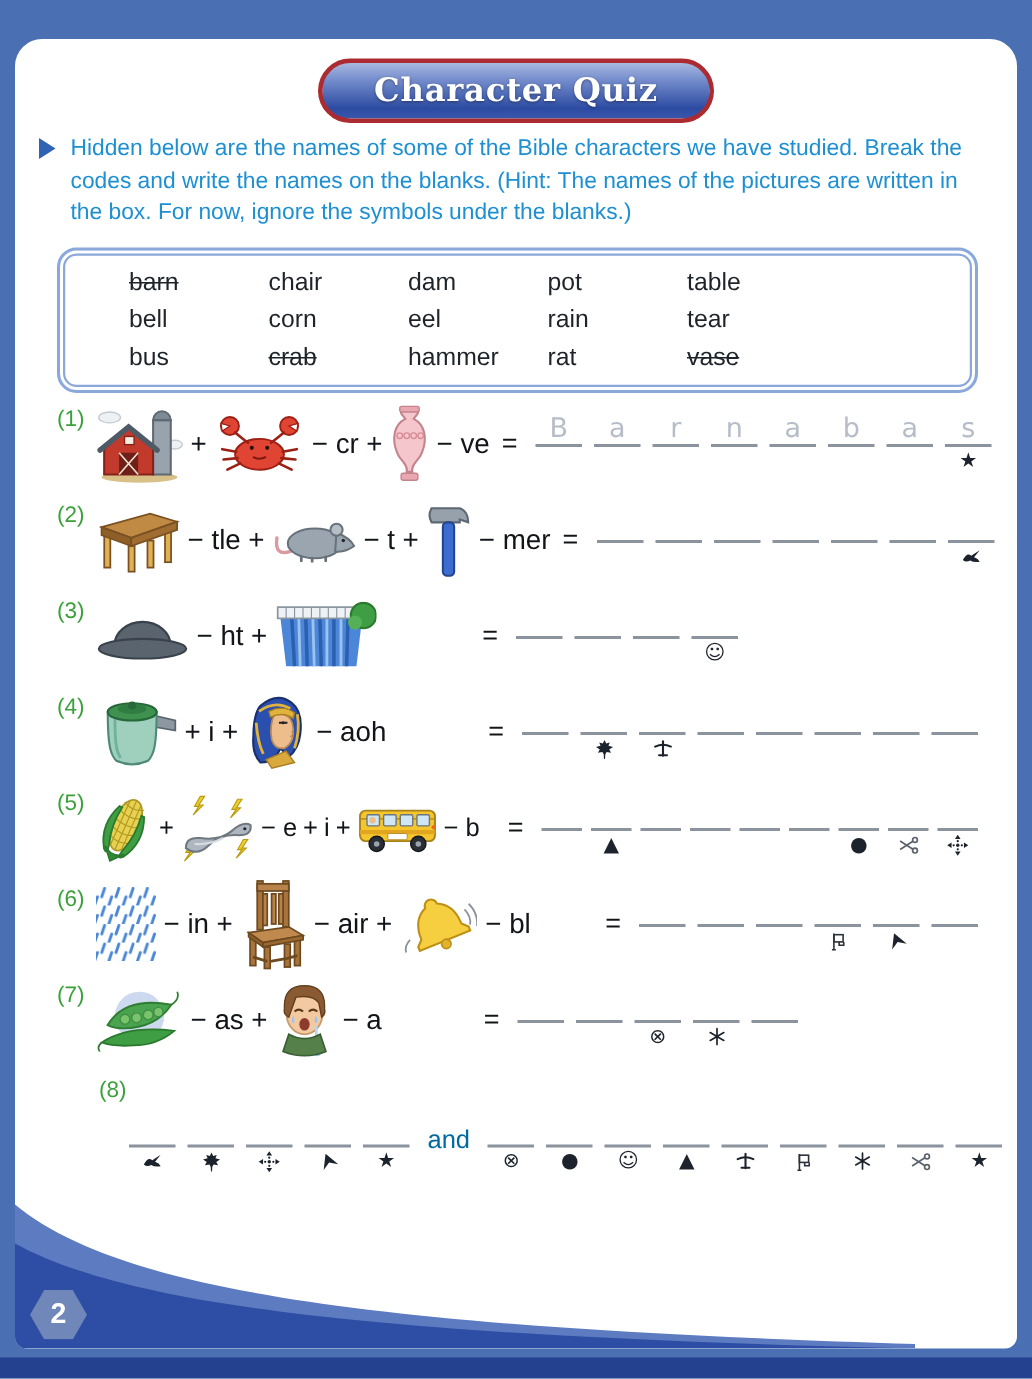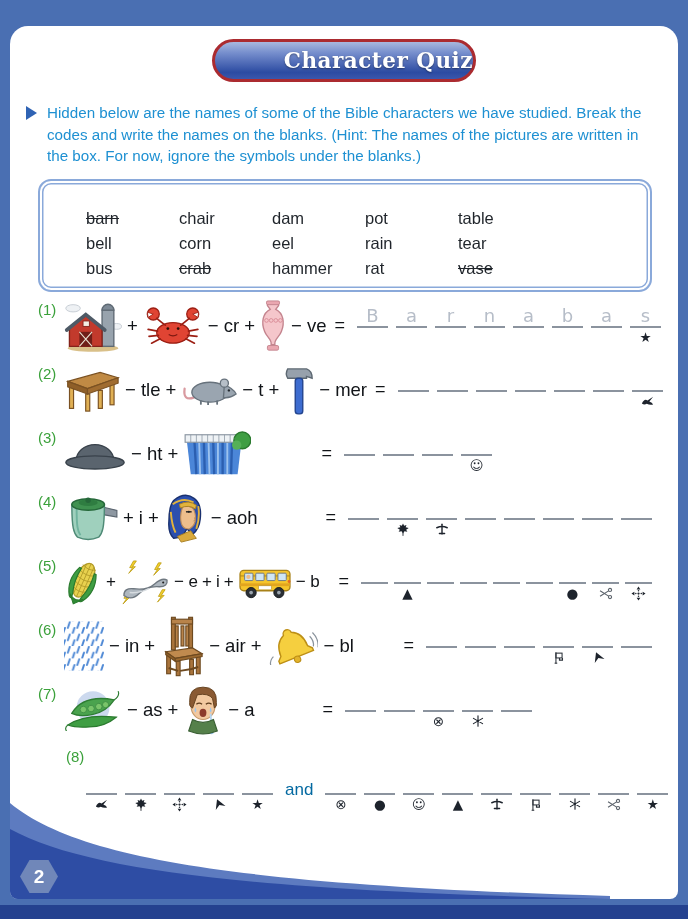--- a/index.html
+++ b/index.html
@@ -17,37 +17,37 @@
   .page-badge{
     position:absolute;left:20px;bottom:26px;width:38px;height:33px;z-index:6;
     background:#7087b9;clip-path:polygon(25% 0,75% 0,100% 50%,75% 100%,25% 100%,0 50%);
     display:flex;align-items:center;justify-content:center;
     color:#fff;font-weight:bold;font-size:19px;
   }
   .banner{
     width:258px;height:37px;margin:13px auto 0;
     border:3px solid #ab2b30;border-radius:22px;
     background:linear-gradient(180deg,#a9b8de 0%,#7890ce 28%,#2c4ba2 82%,#3a57ad 100%);
-    color:#fff;text-align:right;line-height:37px;
+    color:#fff;text-align:center;line-height:37px;
     font-family:"DejaVu Serif",serif;font-weight:bold;font-size:21.5px;
     letter-spacing:.5px;text-shadow:0 1px 2px rgba(0,0,0,.4);
   }
-  .intro-row{display:flex;margin:20px 22px 0 16px;}
+  .intro-row{display:flex;margin:6px 22px 0 16px;}
   .tri{width:0;height:0;border-top:7px solid transparent;border-bottom:7px solid transparent;
     border-left:11px solid #2f63b4;margin:4px 10px 0 0;flex:none;}
   .blue-text{color:#1e90d2;font-size:15.2px;line-height:1.42;}
   .wordbox{
     margin:12px 26px 0 28px;
     border:2px solid #8aa9da;border-radius:13px;
     box-shadow:inset 0 0 0 2px #fff, inset 0 0 0 3.5px #8aa9da;
     padding:9px 6px 9px 46px;
     display:grid;grid-template-columns:repeat(6,1fr);
     color:#1f242a;font-size:16.5px;
   }
-  .wb-col{display:flex;flex-direction:column;line-height:25px;margin-top:16px;}
+  .wb-col{display:flex;flex-direction:column;line-height:25px;}
   .struck{text-decoration:line-through;}
   .items{margin:2px 26px 0 28px;}
   .item{position:relative;display:flex;align-items:center;padding-left:26px;min-height:64px;}
   .item:nth-child(3){padding-right:160px;}
   .item:nth-child(5) .blank{width:27px;}
   .item:nth-child(5) .blanks{gap:6px;}
   .item:nth-child(5) .expr{font-size:17px;gap:4px;}
   .item:nth-child(7){padding-right:120px;}
   .inum{position:absolute;left:0;top:7px;color:#3ba13b;font-size:15px;}
   .expr{display:flex;align-items:center;gap:5px;font-size:18.5px;color:#111418;white-space:nowrap;}

